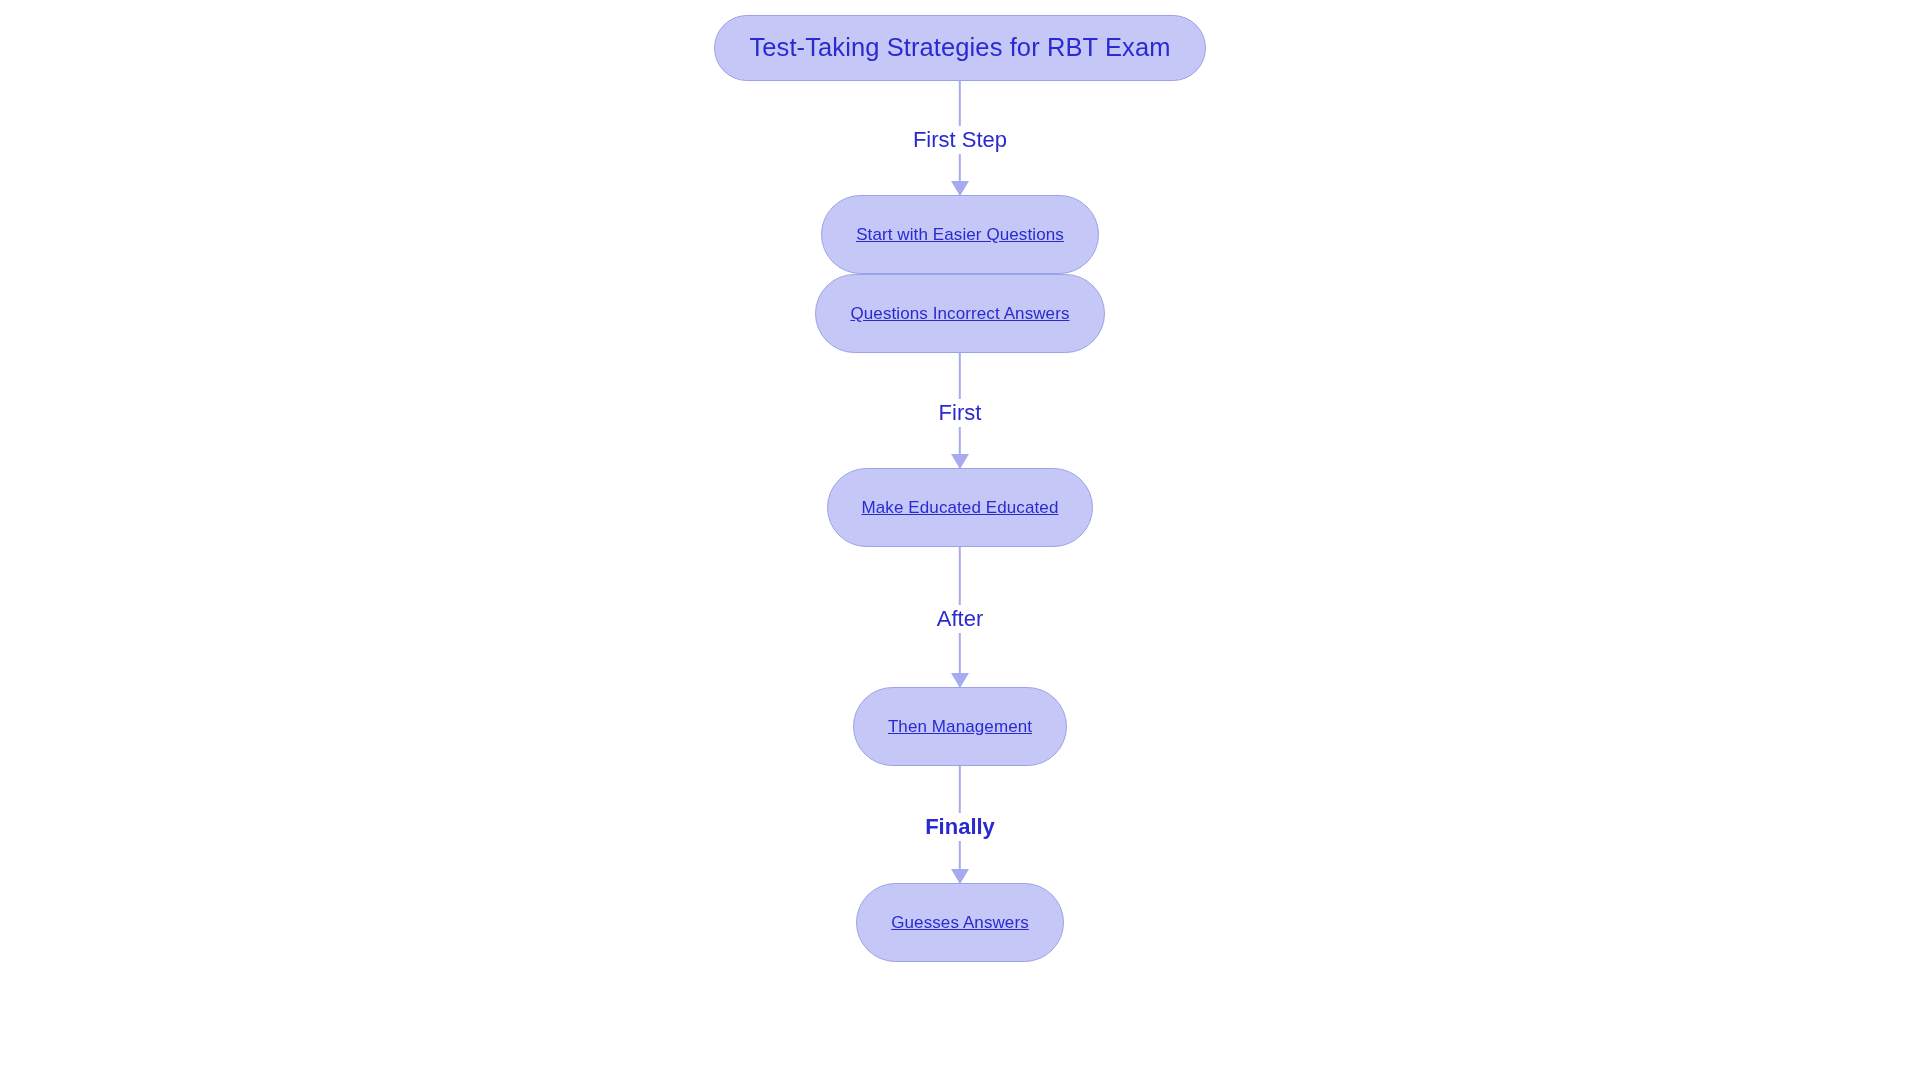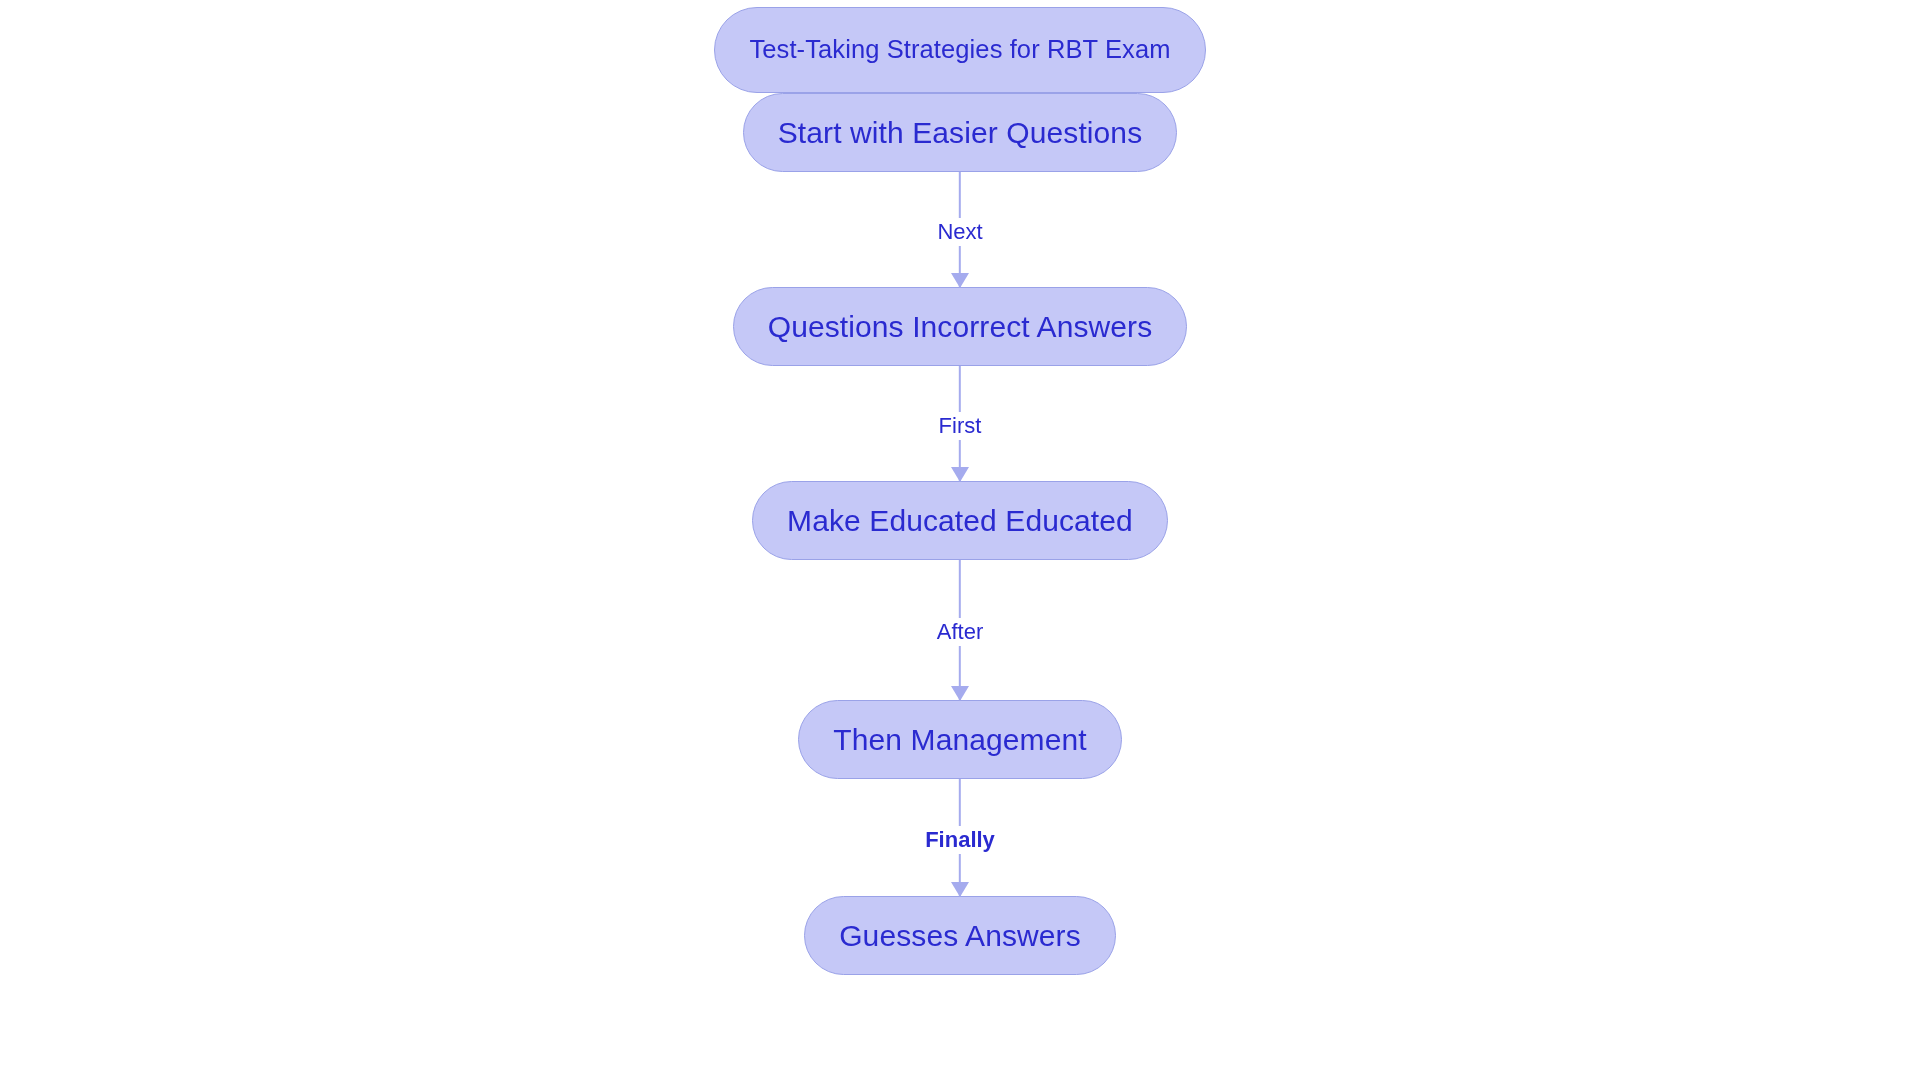--- a/index.html
+++ b/index.html
@@ -47,22 +47,22 @@
     font-weight: 400;
     letter-spacing: 0.1px;
     line-height: 1;
   }
 
   .node-label {
     display: block;
     padding: 0 34px;
   }
 
-  .node-root       { height: 86px; font-size: 25.5px; border-radius: 45px; }
-  .node-step       { height: 79px; font-size: 30px; border-radius: 42px; }
+  .node-root       { height: 66px; font-size: 25.5px; border-radius: 45px; margin-top: 8px; }
+  .node-step       { height: 79px; font-size: 17px; border-radius: 42px; text-decoration: underline; }
 
   
   .connector {
     position: relative;
     width: 180px;
     display: flex;
     align-items: center;
     justify-content: center;
   }
   .connector .line {
@@ -115,30 +115,30 @@
 
 <div id="flowchart-canvas">
   <div class="flow-column">
 
     <div class="spacer-top"></div>
 
     <div class="node node-root">
       <span class="node-label">Test-Taking Strategies for RBT Exam</span>
     </div>
 
+    <div class="connector conn-1">
+      <span class="line"></span>
+      <span class="arrow-head"></span>
+      <span class="edge-label">First Step</span>
+    </div>
 
     <div class="node node-step">
       <span class="node-label">Start with Easier Questions</span>
     </div>
 
-    <div class="connector conn-2">
-      <span class="line"></span>
-      <span class="arrow-head"></span>
-      <span class="edge-label">Next</span>
-    </div>
 
     <div class="node node-step">
       <span class="node-label">Questions Incorrect Answers</span>
     </div>
 
     <div class="connector conn-3">
       <span class="line"></span>
       <span class="arrow-head"></span>
       <span class="edge-label">First</span>
     </div>

